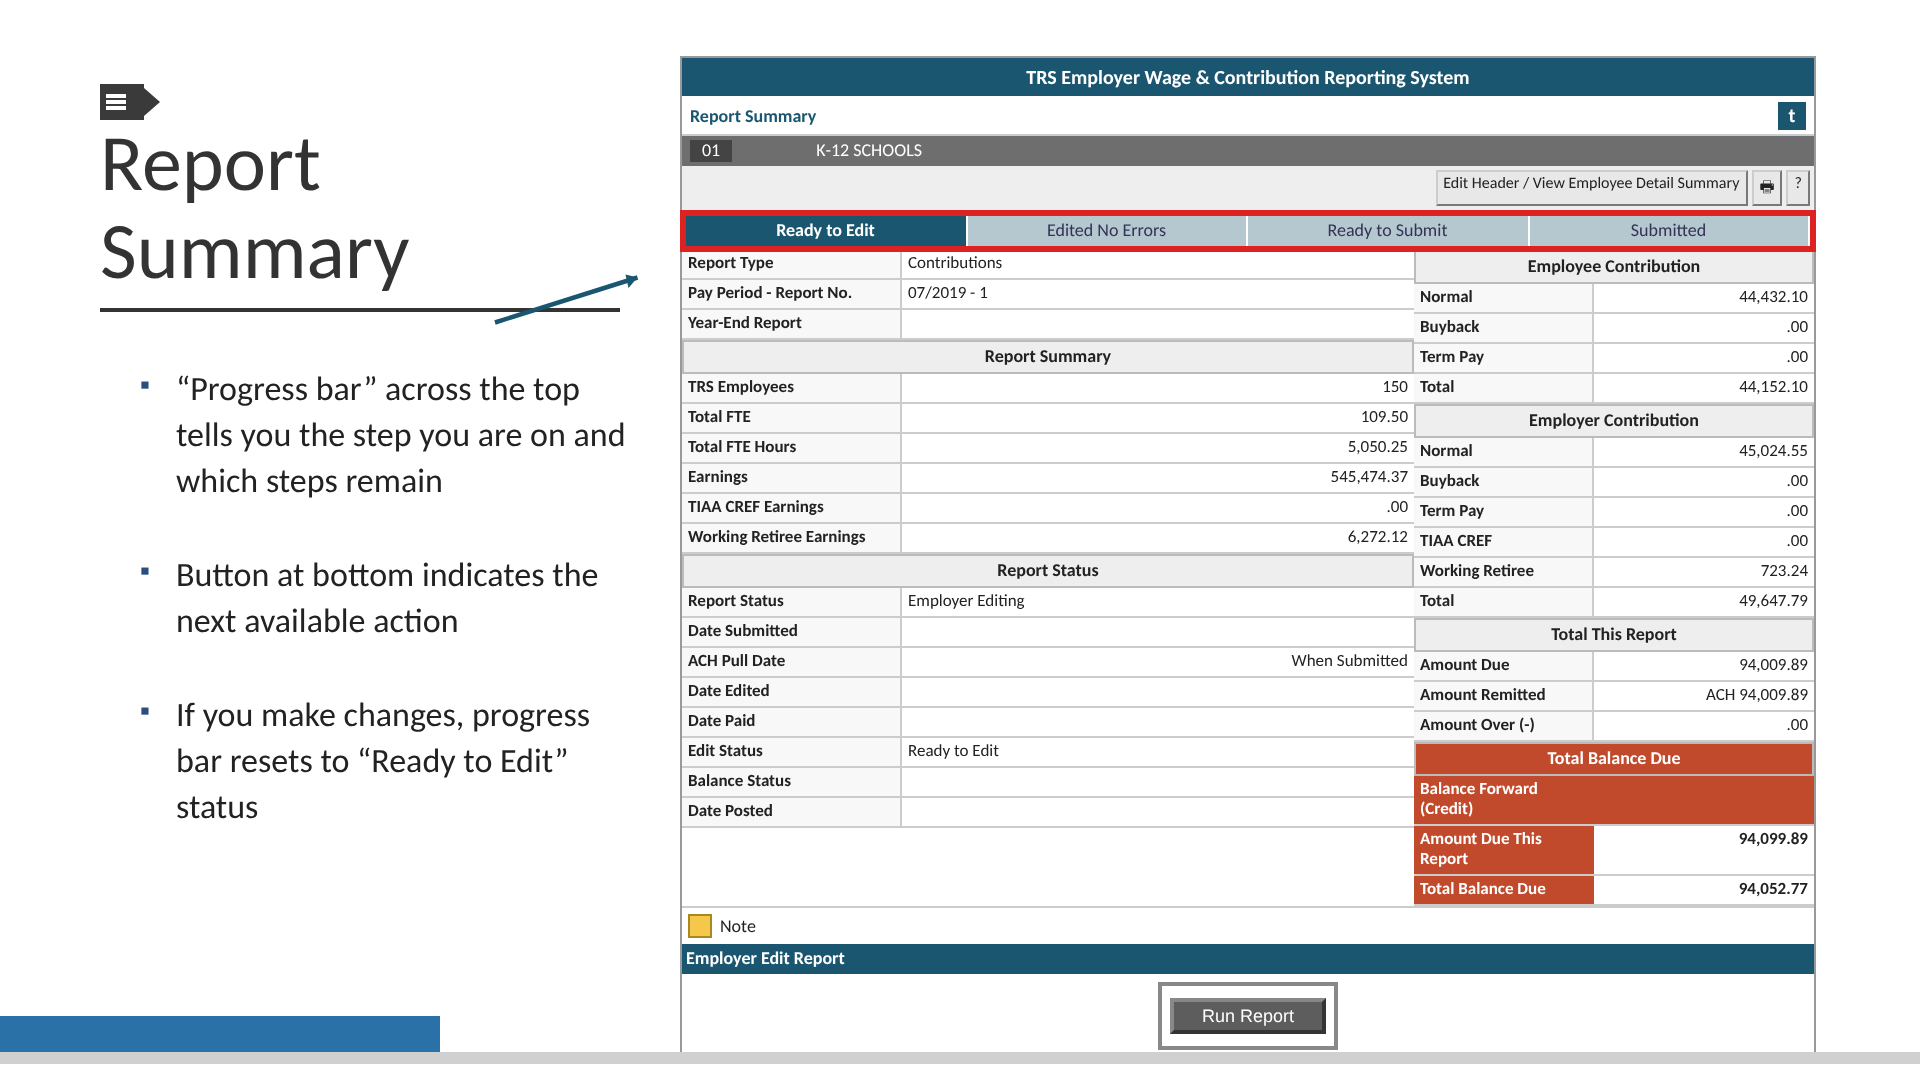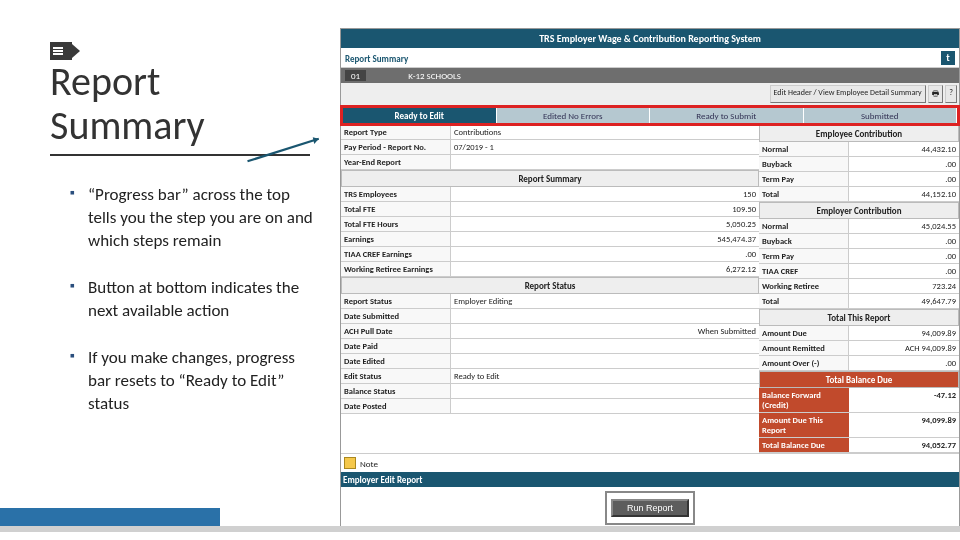--- a/index.html
+++ b/index.html
@@ -9,21 +9,21 @@
 .arrow-bullet{width:22px;height:18px;background:#3a3a3a;display:inline-block;position:relative;margin-right:10px;vertical-align:top;margin-top:12px}
 .arrow-bullet::after{content:"";position:absolute;right:-8px;top:2px;width:0;height:0;border-top:7px solid transparent;border-bottom:7px solid transparent;border-left:8px solid #3a3a3a}
 .arrow-bullet::before{content:"";position:absolute;left:3px;top:5px;width:10px;height:2px;background:#fff;box-shadow:0 3px 0 #fff,0 6px 0 #fff}
 .title{font-size:40px;color:#333;line-height:1.1;display:inline-block;vertical-align:top}
 .title-rule{border:none;border-top:2px solid #333;margin-top:6px;width:260px}
 .bullets{margin-top:28px;padding-left:20px}
 .bullets li{font-size:17px;color:#222;list-style:none;position:relative;padding-left:18px;margin-bottom:24px;line-height:1.35}
 .bullets li::before{content:"▪";color:#2a4e7d;position:absolute;left:0;top:0;font-size:14px}
 .pointer{position:absolute;left:230px;top:135px;width:110px;height:30px}
 .right-col{flex:1;padding-top:28px}
-.app{background:#fff;border:1px solid #999;font-size:9px;color:#222;width:620px}
+.app{background:#fff;border:1px solid #999;font-size:9px;color:#222;width:568px}
 .app-header{background:#1a5670;color:#fff;text-align:center;padding:3px;font-weight:bold;font-size:10px;border-bottom:1px solid #fff}
 .sub-header{display:flex;justify-content:space-between;align-items:center;padding:2px 4px;border-bottom:1px solid #ccc}
 .sub-title{color:#1a5670;font-weight:bold}
 .t-icon{width:14px;height:14px;background:#1a5670;color:#fff;font-weight:bold;font-size:10px;text-align:center;line-height:14px}
 .school-bar{background:#6e6e6e;color:#fff;font-size:9px;padding:2px 4px;font-weight:normal}
 .school-01{background:#444;padding:0 6px;margin-right:40px}
 .actions{display:flex;justify-content:flex-end;gap:2px;padding:2px;background:#eee;font-size:8px;border-bottom:1px solid #ccc}
 .actions span{padding:1px 3px;background:#e8e8e8;border:1px outset #ccc}
 .progress{display:flex;border:2px solid #d22;outline:1px solid #d22}
 .pstep{flex:1;text-align:center;padding:2px;color:#fff;font-size:9px;border-right:1px solid #fff}
@@ -138,25 +138,25 @@
             </div>
           <div class="row">
               <div class="cell-l">Date Submitted</div>
               <div class="cell-v left"></div>
             </div>
           <div class="row">
               <div class="cell-l">ACH Pull Date</div>
               <div class="cell-v">When Submitted</div>
             </div>
           <div class="row">
+              <div class="cell-l">Date Edited</div>
+              <div class="cell-v left"></div>
+            </div>
+          <div class="row">
               <div class="cell-l">Date Paid</div>
-              <div class="cell-v left"></div>
-            </div>
-          <div class="row">
-              <div class="cell-l">Date Edited</div>
               <div class="cell-v left"></div>
             </div>
           <div class="row">
               <div class="cell-l">Edit Status</div>
               <div class="cell-v left">Ready to Edit</div>
             </div>
           <div class="row">
               <div class="cell-l">Balance Status</div>
             </div>
           <div class="row">
@@ -220,21 +220,20 @@
               <div class="cell-v">ACH  94,009.89</div>
             </div>
           <div class="crow">
               <div class="cell-l">Amount Over (-)</div>
               <div class="cell-v">.00</div>
             </div>
 
           <div class="section-h red-bar" style="background:#c14a2c;color:#fff">Total Balance Due</div>
           <div class="crow red-bar">
               <div class="cell-l">Balance Forward  (Credit)</div>
-              <div class="cell-v" style="background:#fff;color:#222">-47.12</div>
             </div>
           <div class="crow red-bar">
               <div class="cell-l">Amount Due This Report</div>
               <div class="cell-v" style="background:#fff;color:#222">94,099.89</div>
             </div>
           <div class="crow red-bar">
               <div class="cell-l">Total Balance Due</div>
               <div class="cell-v" style="background:#fff;color:#222;font-weight:bold">94,052.77</div>
             </div>
         </div>

